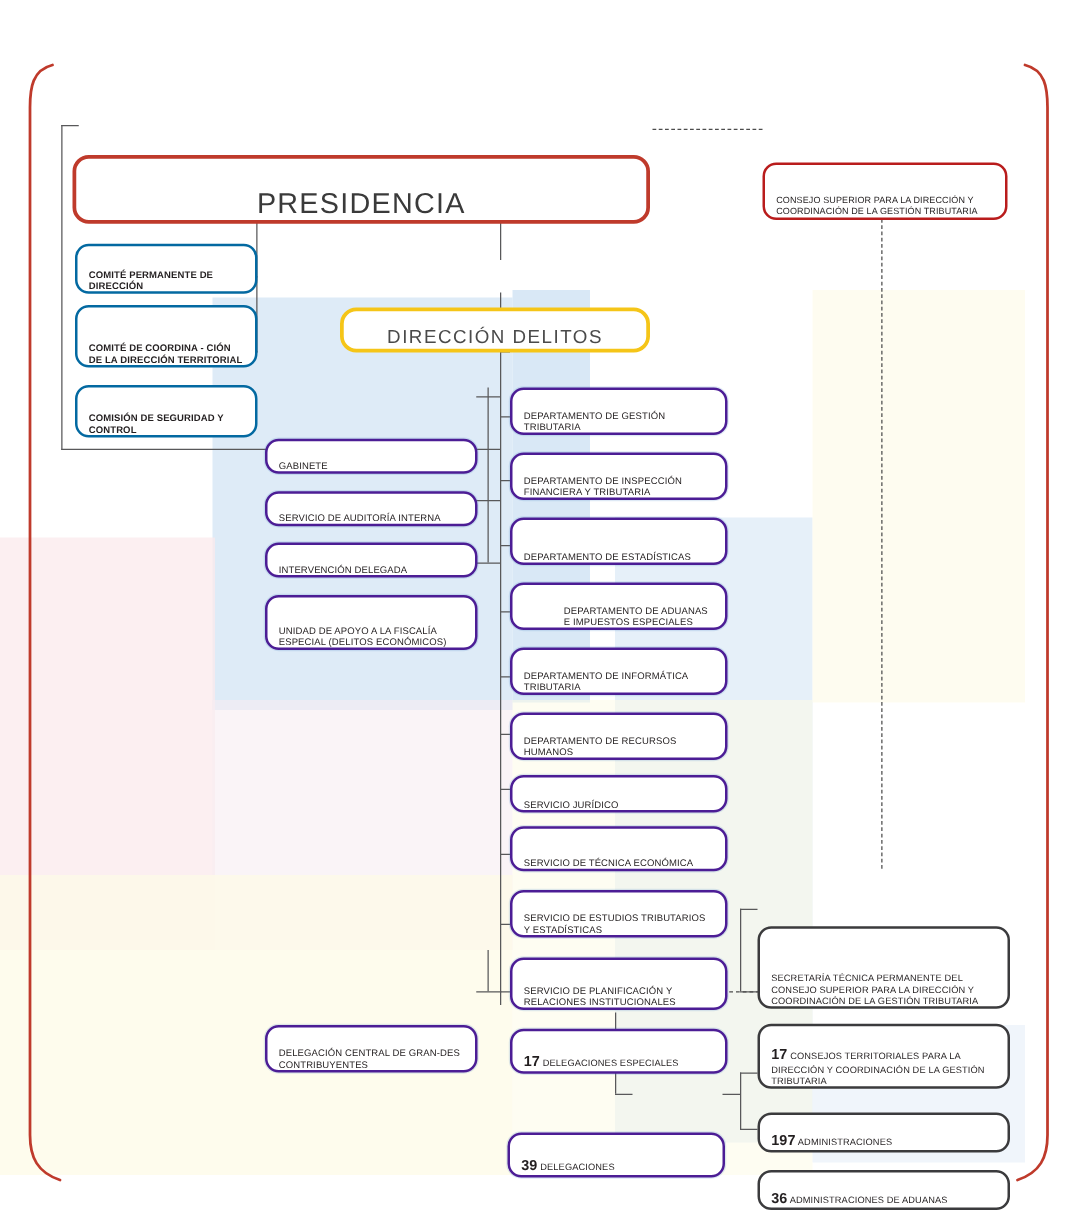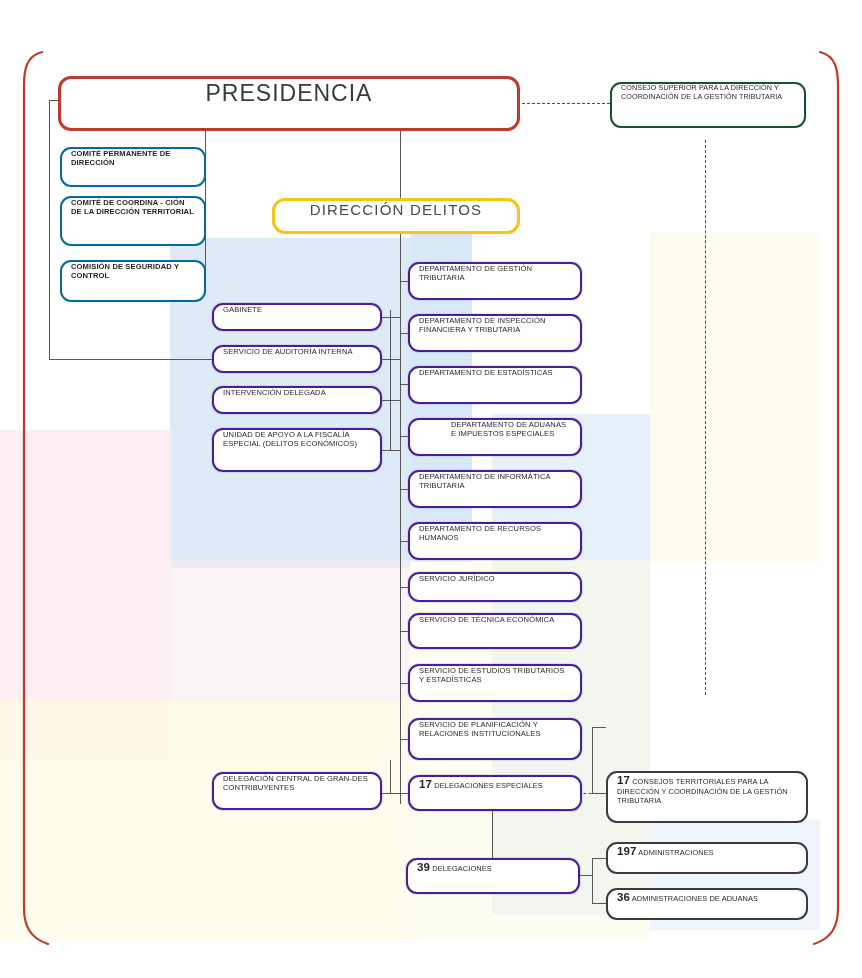--- a/index.html
+++ b/index.html
@@ -13,36 +13,37 @@
   .bracket{position:absolute;z-index:2;pointer-events:none;}
   
   .ln{position:absolute;background:#58585a;z-index:3;}
   .ln.h{height:1px;}
   .ln.v{width:1px;}
   .dash-v{position:absolute;z-index:3;width:0;border-left:1px dashed #4c4c4c;}
   .dash-h{position:absolute;z-index:3;height:0;border-top:1px dashed #4c4c4c;}
   
   .node{
     position:absolute;z-index:5;box-sizing:border-box;
-    background:#ffffff;display:flex;align-items:flex-start;
+    background:#ffffff;display:flex;align-items:flex-end;
     border-radius:10px;
+    margin-top:48px;
   }
   .node .tx{
     display:block;width:100%;color:#231f20;
     line-height:1.22;letter-spacing:.1px;
   }
   
   .n-blue{border:2px solid #4c1d95;border-radius:11px;
     box-shadow:0 0 0 1px rgba(74,134,200,.18);}
   .n-blue .tx{font-size:7.6px;padding:0 9px;}
   
   .n-olive{border:2px solid #0369a1;border-radius:11px;}
   .n-olive .tx{font-size:7.6px;padding:0 9px;font-weight:bold;}
   
-  .n-green{border:2px solid #14532d;border-radius:11px;}
+  .n-green{border:2px solid #b91c1c;border-radius:11px;}
   .n-green .tx{font-size:7.2px;padding:0 9px;}
   
   .n-dark{border:2px solid #3b3b3d;border-radius:11px;}
   .n-dark .tx{font-size:7.4px;padding:0 9px;}
   
   .n-red{border:3px solid #bf3a2b;border-radius:13px;justify-content:center;}
   .n-red .tx{font-size:23px;color:#3a3a3a;text-align:center;
     font-variant:small-caps;letter-spacing:1px;padding:0 10px;}
   
   .n-yellow{border:3px solid #f5c518;border-radius:13px;justify-content:center;}
@@ -201,20 +202,23 @@
     </span>
   </div>
 
   <div class="node n-blue" style="left:406px;top:858px;width:174px;height:36px;">
     <span class="tx">
       <span class="cnt">39</span>
       <span class="rest"> DELEGACIONES</span>
     </span>
   </div>
 
+  <div class="node n-dark" style="left:606px;top:693px;width:202px;height:66px;">
+    <span class="tx">SECRETARÍA TÉCNICA PERMANENTE DEL CONSEJO SUPERIOR PARA LA DIRECCIÓN Y COORDINACIÓN DE LA GESTIÓN TRIBUTARIA</span>
+  </div>
 
   <div class="node n-dark" style="left:606px;top:771px;width:202px;height:52px;">
     <span class="tx">
       <span class="cnt">17</span>
       <span class="rest"> CONSEJOS TERRITORIALES PARA LA DIRECCIÓN Y COORDINACIÓN DE LA GESTIÓN TRIBUTARIA</span>
     </span>
   </div>
 
   <div class="node n-dark" style="left:606px;top:842px;width:202px;height:32px;">
     <span class="tx">

